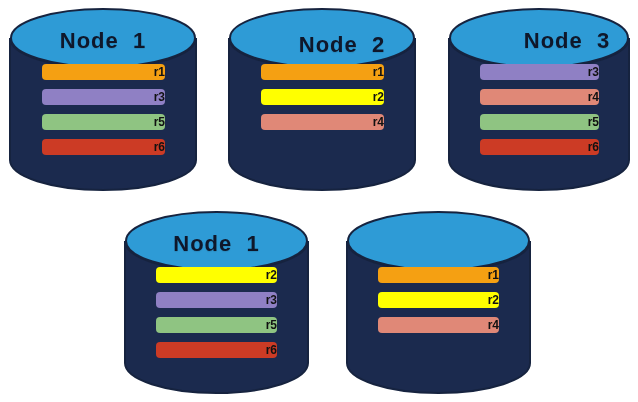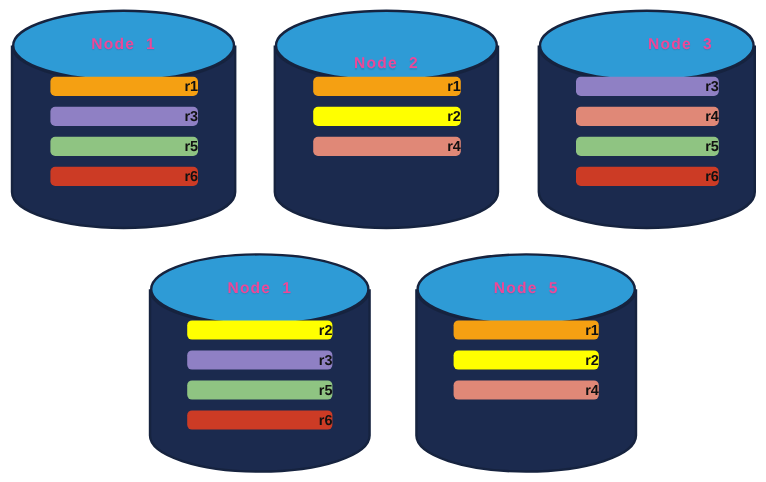--- a/index.html
+++ b/index.html
@@ -28,23 +28,23 @@
     position: absolute;
     left: 0;
     top: 0;
     overflow: visible;
   }
   .node-title {
     position: absolute;
     left: 0;
     width: 100%;
     text-align: center;
-    color: #ec4899;
+    color: #0f172a;
     font-weight: bold;
-    font-size: 13px;
+    font-size: 22px;
     letter-spacing: 1px;
     line-height: 1;
     white-space: pre;
     text-shadow: 0 1px 1px rgba(0,0,0,0.10);
   }
   .replica {
     position: absolute;
     height: 16px;
     border-radius: 4px;
     color: #111111;
@@ -68,21 +68,21 @@
       <div class="replica" style="left: 32px; width: 123px; top: 56px; background: rgb(245, 160, 18);">r1</div>
       <div class="replica" style="left: 32px; width: 123px; top: 81px; background: rgb(143, 128, 196);">r3</div>
       <div class="replica" style="left: 32px; width: 123px; top: 106px; background: rgb(143, 196, 130);">r5</div>
       <div class="replica" style="left: 32px; width: 123px; top: 131px; background: rgb(204, 59, 37);">r6</div>
     </div>
     <div class="node" style="left: 229px; top: 8px; width: 186px; height: 182px;">
       <svg class="node-svg" width="186" height="182" viewBox="0 0 186 182">
         <path d="M 0,30 L 0,152 A 93,30 0 0 0 186,152 L 186,30 A 93,30 0 0 1 0,30 Z" fill="#1B2A4E" stroke="#16233F" stroke-width="2"></path>
         <ellipse cx="93" cy="30" rx="92" ry="29" fill="#2E9BD6" stroke="#16233F" stroke-width="2"></ellipse>
       </svg>
-      <div class="node-title" style="top: 38px;">Node  2</div>
+      <div class="node-title" style="top: 26px; margin-left: 20px;">Node  2</div>
       <div class="replica" style="left: 32px; width: 123px; top: 56px; background: rgb(245, 160, 18);">r1</div>
       <div class="replica" style="left: 32px; width: 123px; top: 81px; background: rgb(255, 255, 0);">r2</div>
       <div class="replica" style="left: 32px; width: 123px; top: 106px; background: rgb(224, 136, 119);">r4</div>
     </div>
     <div class="node" style="left: 449px; top: 8px; width: 180px; height: 182px;">
       <svg class="node-svg" width="180" height="182" viewBox="0 0 180 182">
         <path d="M 0,30 L 0,152 A 90,30 0 0 0 180,152 L 180,30 A 90,30 0 0 1 0,30 Z" fill="#1B2A4E" stroke="#16233F" stroke-width="2"></path>
         <ellipse cx="90" cy="30" rx="89" ry="29" fill="#2E9BD6" stroke="#16233F" stroke-width="2"></ellipse>
       </svg>
       <div class="node-title" style="top: 22px; margin-left: 28px;">Node  3</div>
@@ -100,18 +100,17 @@
       <div class="replica" style="left: 31px; width: 121px; top: 56px; background: rgb(255, 255, 0);">r2</div>
       <div class="replica" style="left: 31px; width: 121px; top: 81px; background: rgb(143, 128, 196);">r3</div>
       <div class="replica" style="left: 31px; width: 121px; top: 106px; background: rgb(143, 196, 130);">r5</div>
       <div class="replica" style="left: 31px; width: 121px; top: 131px; background: rgb(204, 59, 37);">r6</div>
     </div>
     <div class="node" style="left: 347px; top: 211px; width: 183px; height: 182px;">
       <svg class="node-svg" width="183" height="182" viewBox="0 0 183 182">
         <path d="M 0,30 L 0,152 A 91.5,30 0 0 0 183,152 L 183,30 A 91.5,30 0 0 1 0,30 Z" fill="#1B2A4E" stroke="#16233F" stroke-width="2"></path>
         <ellipse cx="91.5" cy="30" rx="90.5" ry="29" fill="#2E9BD6" stroke="#16233F" stroke-width="2"></ellipse>
       </svg>
-      <div class="node-title" style="top: 22px;">Node  5</div>
       <div class="replica" style="left: 31px; width: 121px; top: 56px; background: rgb(245, 160, 18);">r1</div>
       <div class="replica" style="left: 31px; width: 121px; top: 81px; background: rgb(255, 255, 0);">r2</div>
       <div class="replica" style="left: 31px; width: 121px; top: 106px; background: rgb(224, 136, 119);">r4</div>
     </div>
   </div>
 
 </body></html>

